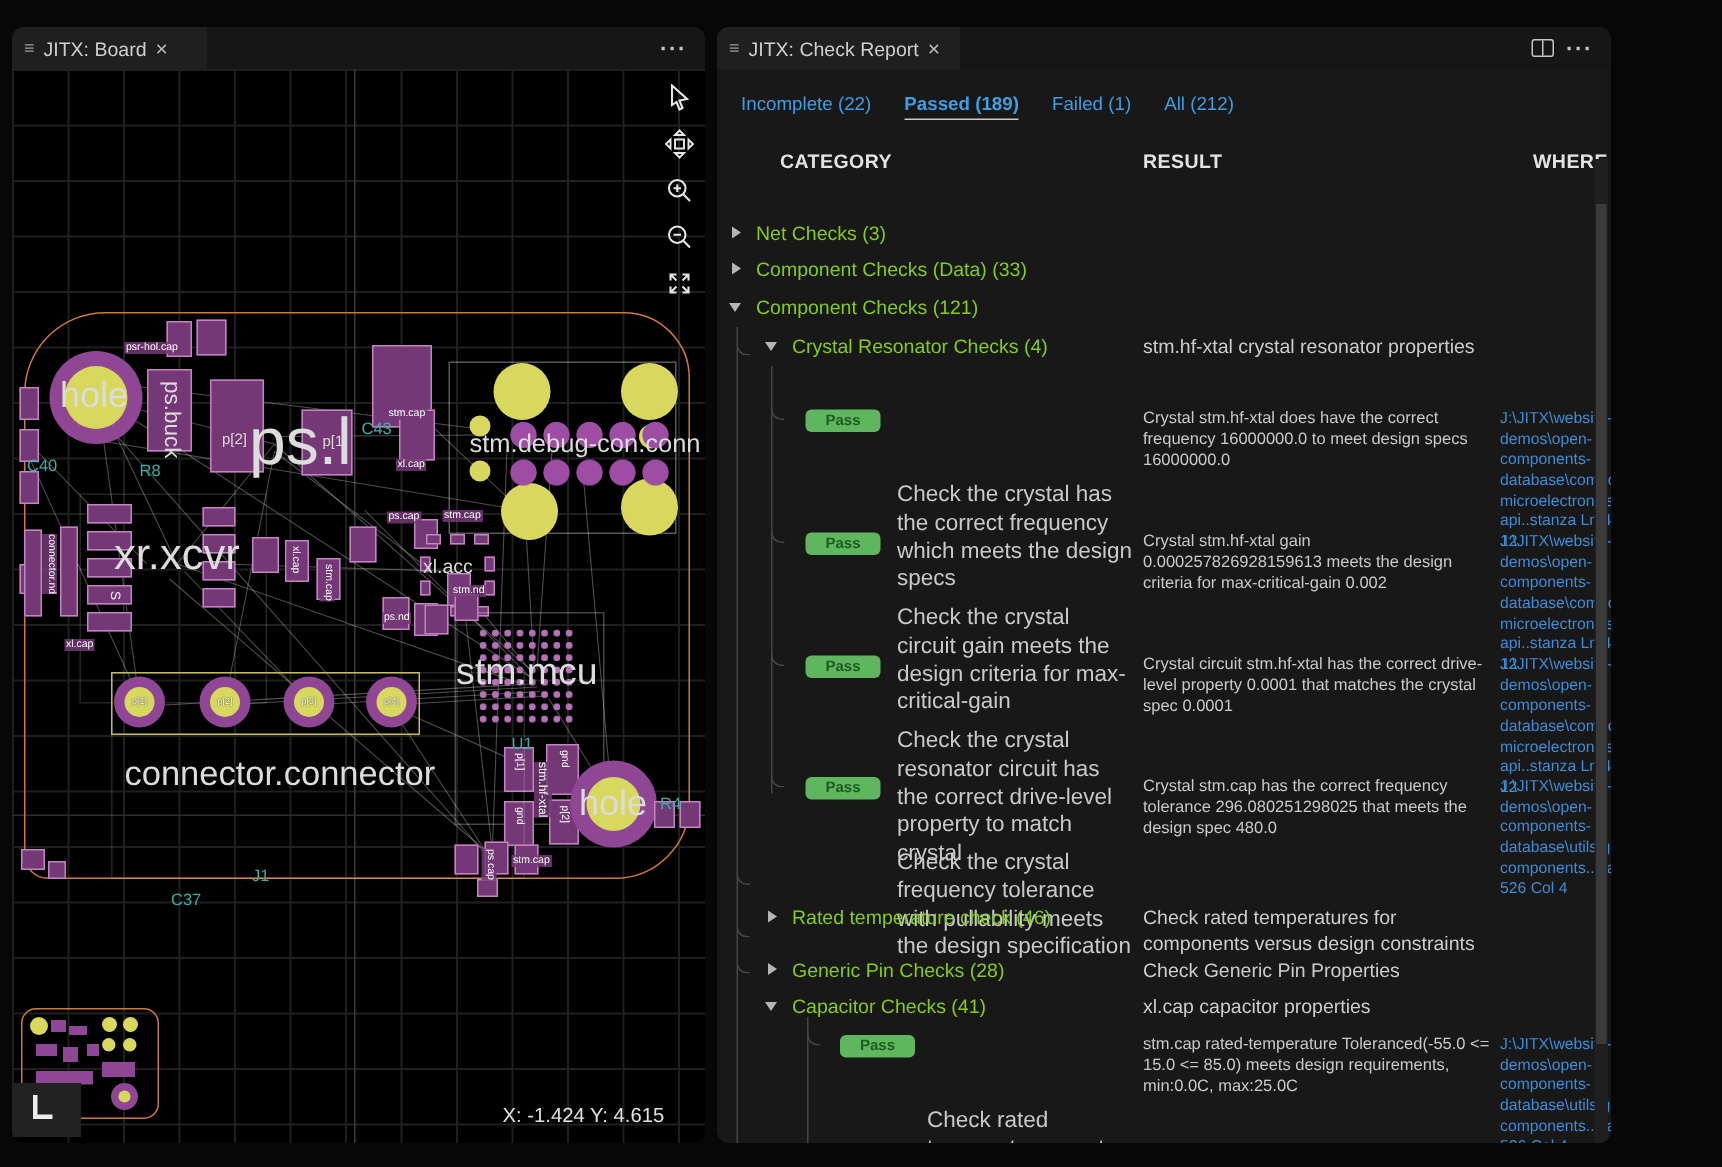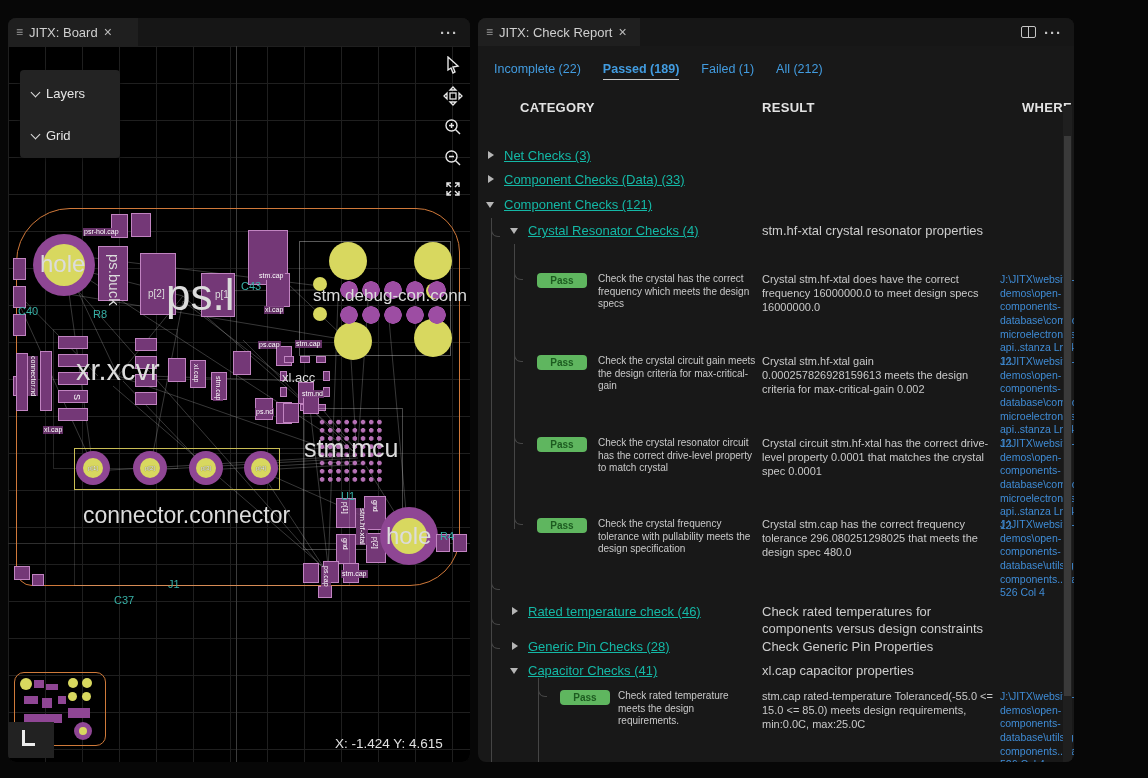--- a/index.html
+++ b/index.html
@@ -99,27 +99,27 @@
 
   .col-head { position:absolute; top:54px; font-size:13px; font-weight:bold;
     color:#e3e3e3; letter-spacing:.3px; }
 
   .trow { position:absolute; left:0; width:100%; }
   .twisty { position:absolute; top:3px; width:0; height:0; }
   .twisty.closed { border-left:6px solid #b5b5b5; border-top:4px solid transparent;
     border-bottom:4px solid transparent; }
   .twisty.open { border-top:6px solid #b5b5b5; border-left:4px solid transparent;
     border-right:4px solid transparent; }
-  .tree-label { position:absolute; font-size:13px; color:#14b8a6; white-space:nowrap;text-decoration:underline; }
+  .tree-label { position:absolute; font-size:13px; color:#84cc16; white-space:nowrap; }
   .tree-result { position:absolute; left:284px; width:240px; font-size:13px; color:#cdcdcd; line-height:1.3; }
 
   .badge { position:absolute; left:59px; width:50px; height:15px; background:#5fb65f;
     border-radius:4px; color:#1d5c20; font-size:10px; font-weight:bold;
     display:flex; align-items:center; justify-content:center; }
-  .cat   { position:absolute; left:120px; width:158px; font-size:10px; color:#c9c9c9; line-height:1.25; }
+  .cat   { position:absolute; left:120px; width:158px; font-size:15px; color:#c9c9c9; line-height:1.25;margin-top:48px; }
   .res   { position:absolute; left:284px; width:232px; font-size:11px; color:#c9c9c9; line-height:1.25; }
   .where { position:absolute; left:522px; width:118px; font-size:10.5px; color:#3f8cd6;
     line-height:1.3; word-break:break-word; text-decoration:none; cursor:pointer; display:block; }
 
   .guide { position:absolute; width:1px; background:#454545; }
   .hook { position:absolute; width:9px; height:9px; border-left:1px solid #454545;
     border-bottom:1px solid #454545; border-bottom-left-radius:7px; }
 
   #scrollbar { position:absolute; right:2px; top:60px; width:9px; height:680px; background:#1f1f1f; }
   #scroll-thumb { position:absolute; left:1px; top:30px; width:7px; height:560px; background:#3a3a3a; }
@@ -320,30 +320,20 @@
     <div class="tl vtext" style="left:62px;top:348px;font-size:9px">S</div>
 
     <div class="ref" style="left:333px;top:444px">U1</div>
     <div class="ref" style="left:432px;top:484px">R4</div>
     <div class="ref" style="left:160px;top:532px">J1</div>
     <div class="ref" style="left:10px;top:259px">C40</div>
     <div class="ref" style="left:233px;top:234px">C43</div>
     <div class="ref" style="left:85px;top:262px">R8</div>
     <div class="ref" style="left:106px;top:548px">C37</div>
 
-    <div id="layer-box">
-      <div class="layer-row" style="top:16px">
-        <span class="chev"></span>
-        <span>Layers</span>
-      </div>
-      <div class="layer-row" style="top:58px">
-        <span class="chev"></span>
-        <span>Grid</span>
-      </div>
-    </div>
 
     <div id="board-toolbar">
       <div class="tool">
         <svg width="16" height="18" viewBox="0 0 16 18">
             <path d="M3 1 L13 10 L8 11 L10 16 L8 17 L6 12 L3 14 Z" fill="none" stroke="#e6e6e6" stroke-width="1.4"></path>
           </svg>
       </div>
       <div class="tool">
         <svg width="20" height="20" viewBox="0 0 20 20" stroke="#e6e6e6" stroke-width="1.3" fill="none">
           <path d="M10 1 L13 4 H7 Z M10 19 L7 16 H13 Z M1 10 L4 7 V13 Z M19 10 L16 13 V7 Z"></path>

